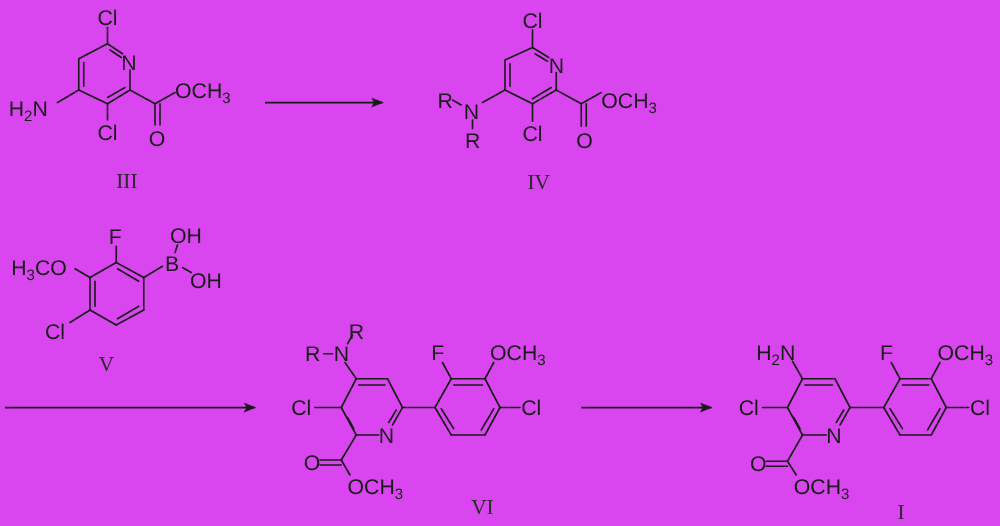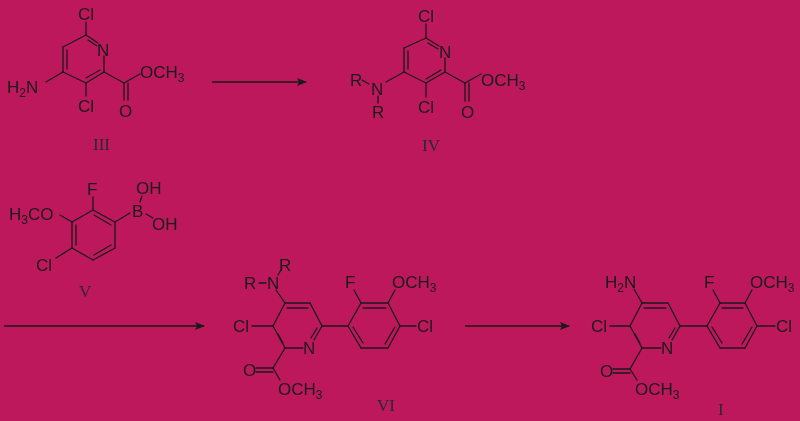--- a/index.html
+++ b/index.html
@@ -1,16 +1,16 @@
 <!DOCTYPE html>
 <html><head>
 <meta charset="utf-8">
 <style>
   html, body { margin: 0; padding: 0; background: #ffffff; }
-  #canvas { position: relative; width: 800px; height: 421px; overflow: hidden; background: #be185d; }
+  #canvas { position: relative; width: 800px; height: 421px; overflow: hidden; background: #d946ef; }
   svg { position: absolute; left: 0; top: 0; }
   .bond { stroke: #1a1a1a; stroke-width: 1.3; fill: none; stroke-linecap: round; }
   .atom { font-family: "Liberation Sans", sans-serif; font-size: 17px; fill: #1a1a1a; }
   .atom tspan.sub { font-size: 12px; }
   .cmpd { font-family: "Liberation Serif", serif; font-size: 17px; fill: #2a2a2a; }
   .arrow { stroke: #1a1a1a; stroke-width: 1.4; }
   .arrowhead { fill: #1a1a1a; }
 </style>
 </head>
 <body>

